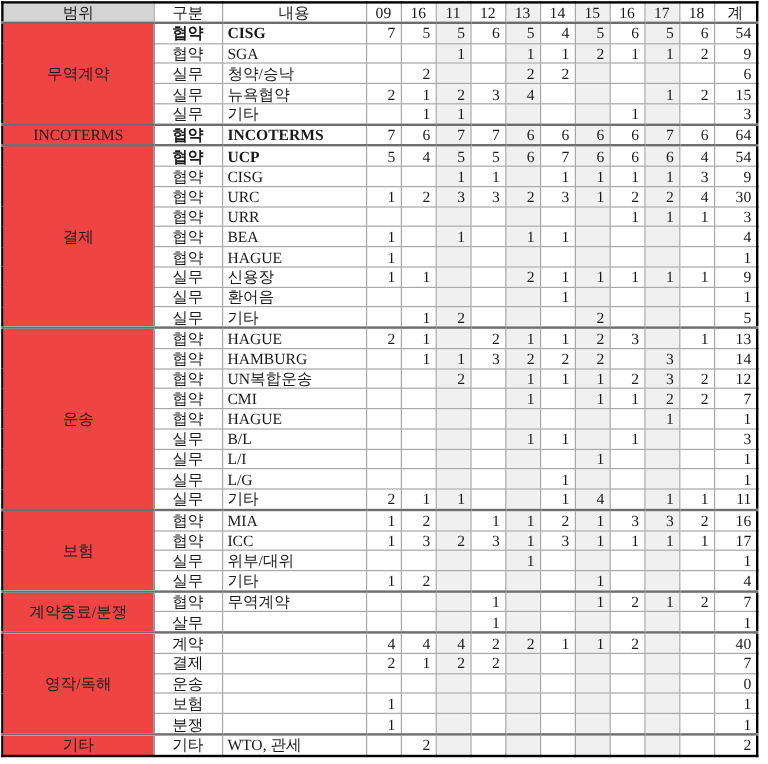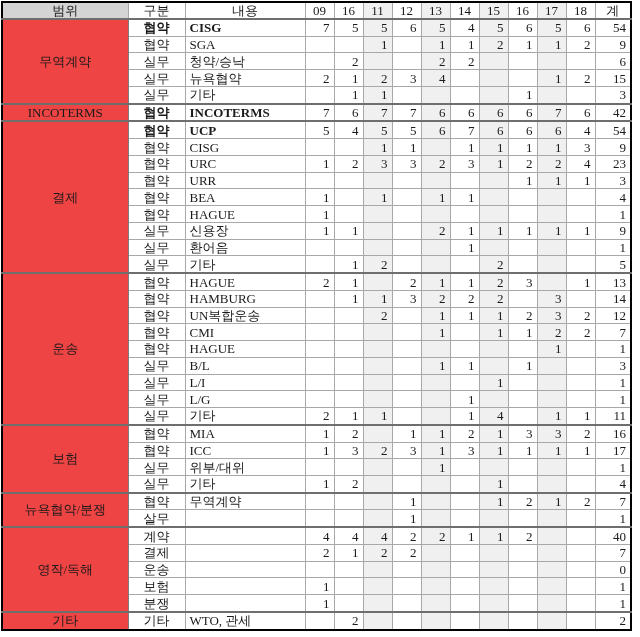--- a/index.html
+++ b/index.html
@@ -147,21 +147,21 @@
           <td class="num">7</td>
           <td class="num">6</td>
           <td class="num shade">7</td>
           <td class="num">7</td>
           <td class="num shade">6</td>
           <td class="num">6</td>
           <td class="num shade">6</td>
           <td class="num">6</td>
           <td class="num shade">7</td>
           <td class="num">6</td>
-          <td class="num">42</td>
+          <td class="num">64</td>
         </tr>
         <tr class="group-start">
           <td class="group-cell" rowspan="9"><span>결제</span></td>
           <td class="category-cell bold"><span>협약</span></td>
           <td class="content-cell bold"><span class="squiggle">UCP</span></td>
           <td class="num">5</td>
           <td class="num">4</td>
           <td class="num shade">5</td>
           <td class="num">5</td>
           <td class="num shade">6</td>
@@ -193,21 +193,21 @@
           <td class="num">1</td>
           <td class="num">2</td>
           <td class="num shade">3</td>
           <td class="num">3</td>
           <td class="num shade">2</td>
           <td class="num">3</td>
           <td class="num shade">1</td>
           <td class="num">2</td>
           <td class="num shade">2</td>
           <td class="num">4</td>
-          <td class="num">23</td>
+          <td class="num">30</td>
         </tr>
         <tr>
           <td class="category-cell"><span>협약</span></td>
           <td class="content-cell"><span>URR</span></td>
           <td class="num"></td>
           <td class="num"></td>
           <td class="num shade"></td>
           <td class="num"></td>
           <td class="num shade"></td>
           <td class="num"></td>
@@ -483,21 +483,21 @@
           <td class="num"></td>
           <td class="num shade"></td>
           <td class="num"></td>
           <td class="num shade">1</td>
           <td class="num"></td>
           <td class="num shade"></td>
           <td class="num"></td>
           <td class="num">4</td>
         </tr>
         <tr class="group-start">
-          <td class="group-cell" rowspan="2"><span>뉴욕협약/분쟁</span></td>
+          <td class="group-cell" rowspan="2"><span>계약종료/분쟁</span></td>
           <td class="category-cell"><span>협약</span></td>
           <td class="content-cell"><span>무역계약</span></td>
           <td class="num"></td>
           <td class="num"></td>
           <td class="num shade"></td>
           <td class="num">1</td>
           <td class="num shade"></td>
           <td class="num"></td>
           <td class="num shade">1</td>
           <td class="num">2</td>

